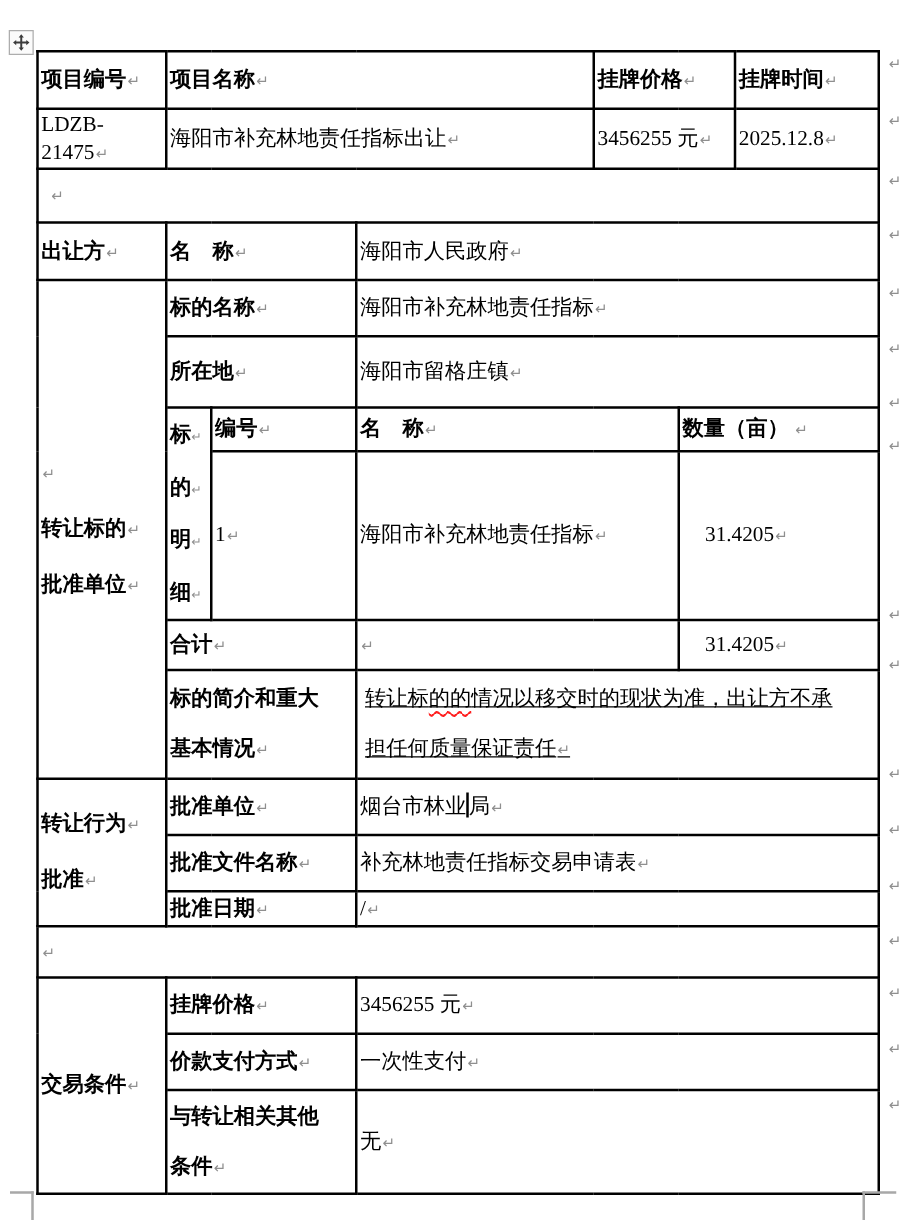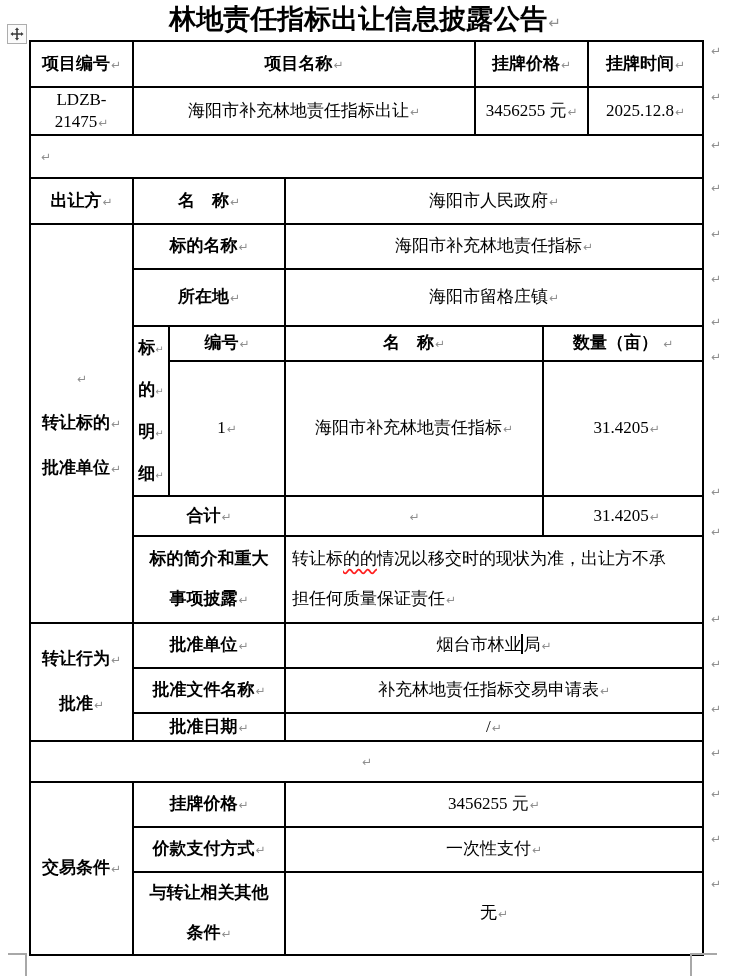--- a/index.html
+++ b/index.html
@@ -19,40 +19,40 @@
     text-align:center;font-size:27px;font-weight:bold;line-height:36px;
     white-space:nowrap;
   }
   table{
     position:absolute;left:29px;top:40px;width:674px;
     border-collapse:collapse;table-layout:fixed;
   }
   td{
     border:2px solid var(--border);
     padding:0 2px;
-    text-align:center;vertical-align:middle;
+    text-align:left;vertical-align:middle;
     font-size:17px;line-height:1.3;
     overflow:hidden;
   }
   td.b{font-weight:bold;}
   td.left{text-align:left;padding-left:9px;}
-  td.qty{text-align:center;padding-left:9px;}
+  td.qty{text-align:left;padding-left:20px;}
   .pm{
     color:var(--pilcrow);
     font-family:"DejaVu Sans",sans-serif;
     font-size:12px;font-weight:normal;
     margin-left:1px;
   }
   .pm-lg{font-size:15px;}
   .two-line40 div{line-height:40px;}
   .two-line43 div{line-height:43px;}
   .three-line44 div{line-height:44px;}
   .vert div{height:42px;line-height:42px;padding:0;}
   .vert .pm{font-size:10px;margin-left:0;}
-  .intro-val{text-align:left;padding:2px 6px;line-height:40px;}
+  .intro-val{text-align:left;padding:2px 6px;line-height:40px;text-decoration:underline;}
   .sq{
     text-decoration:underline;
     text-decoration-style:wavy;
     text-decoration-color:var(--squiggle);
     text-decoration-skip-ink:none;
     text-underline-offset:4px;
   }
   .cursor{
     display:inline-block;width:2px;height:20px;background:#000;
     vertical-align:-4px;margin:0 0px;
@@ -80,21 +80,20 @@
 <body>
 
 <div id="page">
 
   <div class="move-handle">
     <svg width="14" height="14" viewBox="0 0 16 16">
       <path d="M8 0.5 L10.4 3.4 H8.9 V7.1 H12.6 V5.6 L15.5 8 L12.6 10.4 V8.9 H8.9 V12.6 H10.4 L8 15.5 L5.6 12.6 H7.1 V8.9 H3.4 V10.4 L0.5 8 L3.4 5.6 V7.1 H7.1 V3.4 H5.6 Z" fill="#3c3c3c"></path>
     </svg>
   </div>
 
-  <div class="title"><span>林地责任指标出让信息披露公告</span><span class="pm pm-lg">↵</span></div>
 
   <table>
     <colgroup>
       <col style="width:103px">
         <col style="width:36px">
         <col style="width:116px">
       <col style="width:190px">
         <col style="width:68px">
         <col style="width:45px">
         <col style="width:115px">
@@ -160,21 +159,21 @@
 
       <tr style="height:40px">
         <td class="b" colspan="2"><span>合计</span><span class="pm">↵</span></td>
         <td colspan="2"><span class="pm">↵</span></td>
         <td colspan="2" class="qty"><span>31.4205</span><span class="pm">↵</span></td>
       </tr>
 
       <tr style="height:80px">
         <td class="b two-line40" colspan="2">
           <div><span>标的简介和重大</span></div>
-          <div><span>事项披露</span><span class="pm">↵</span></div>
+          <div><span>基本情况</span><span class="pm">↵</span></div>
         </td>
         <td colspan="4" class="intro-val">
           <div><span>转让标</span><span class="sq">的的</span><span>情况以移交时的现状为准，出让方不承</span></div>
           <div><span>担任何质量保证责任</span><span class="pm">↵</span></div>
         </td>
       </tr>
 
       <tr style="height:45px">
         <td class="b two-line43" rowspan="3">
           <div><span>转让行为</span><span class="pm">↵</span></div>

